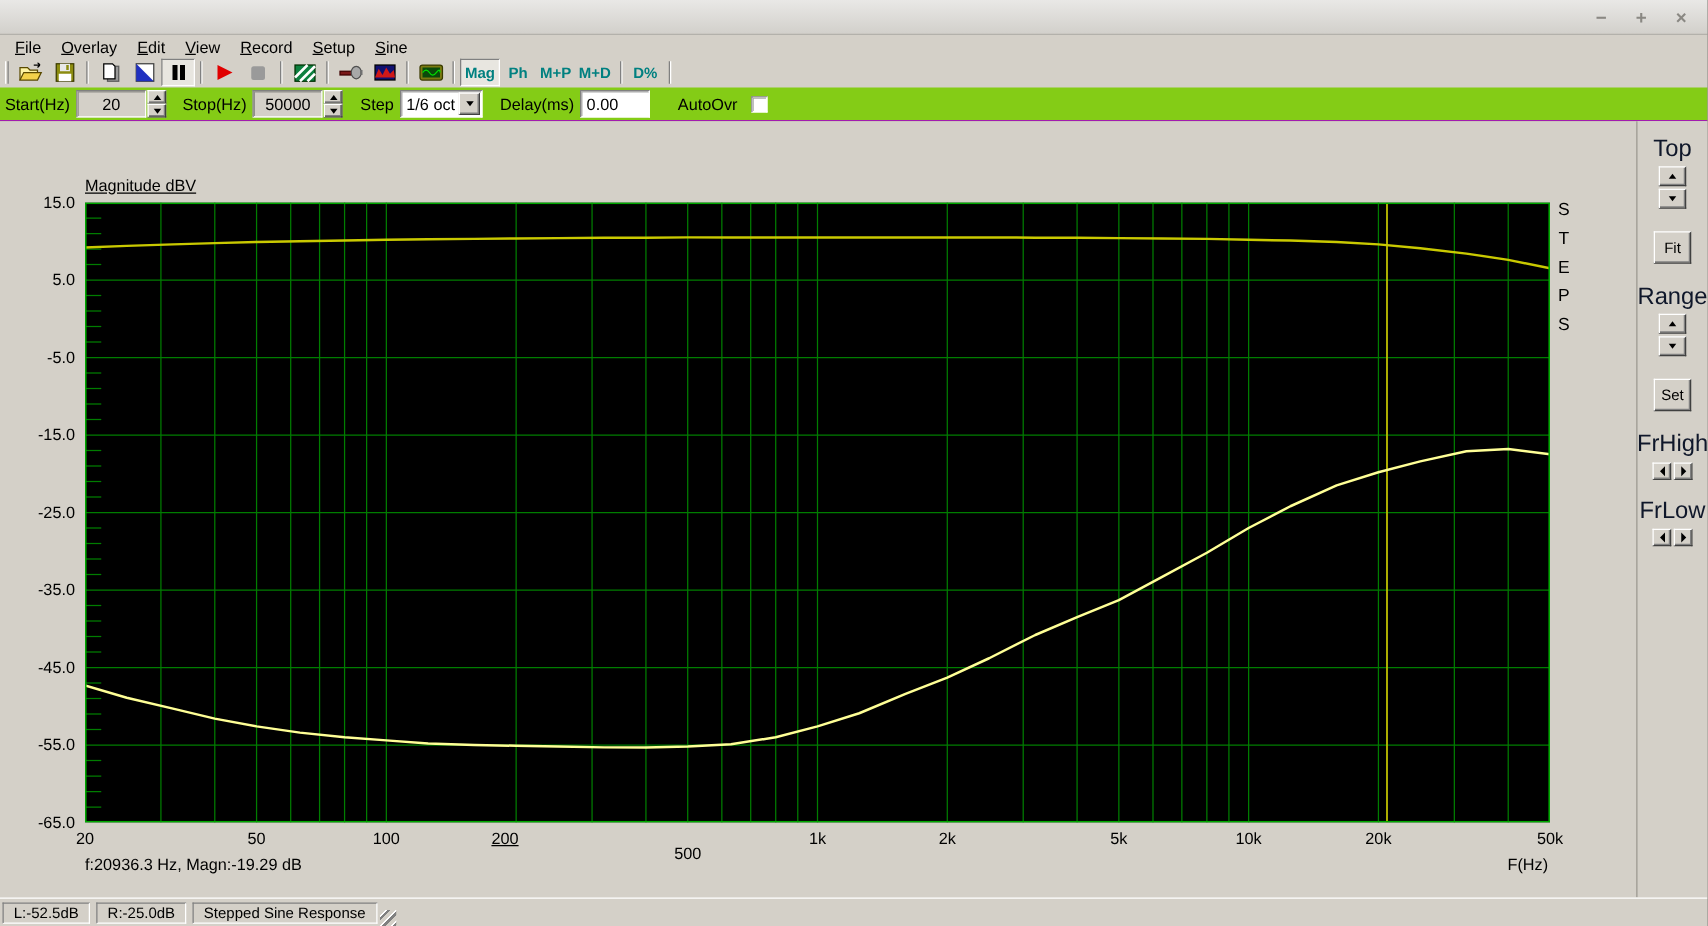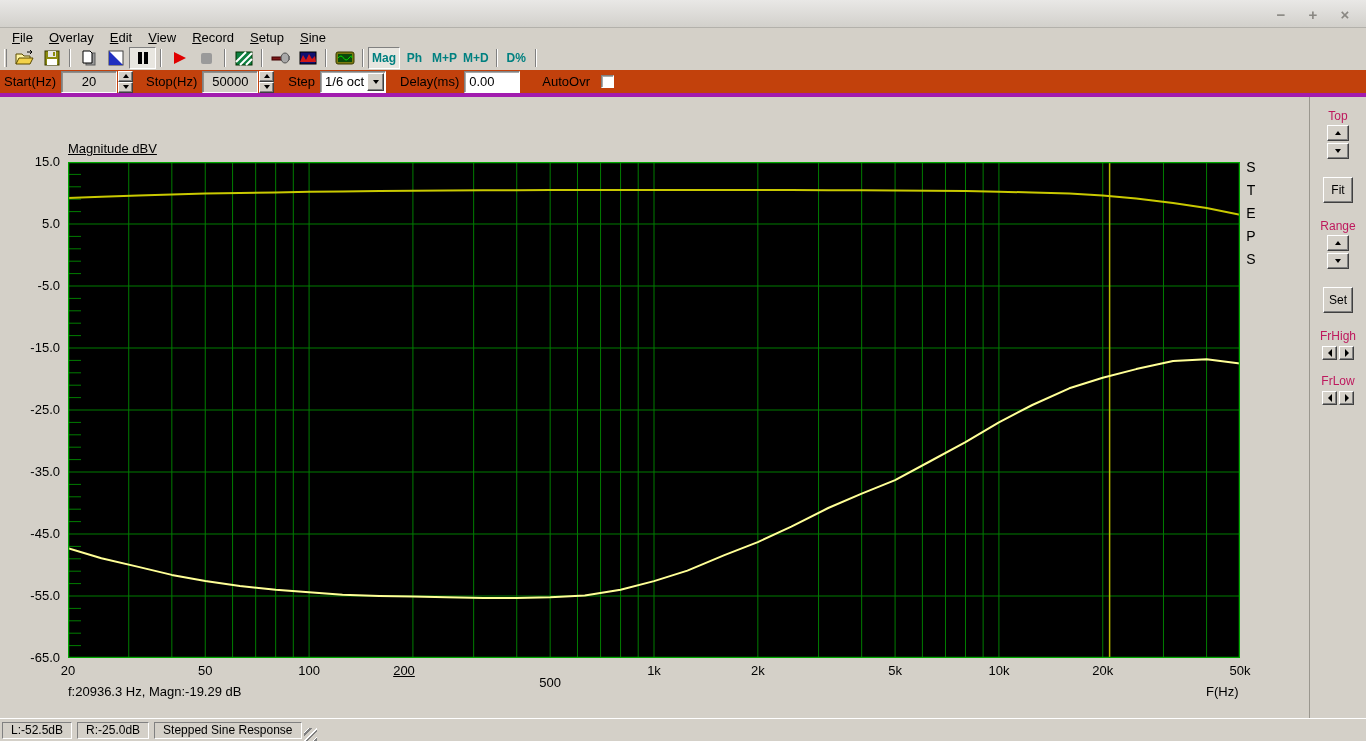--- a/index.html
+++ b/index.html
@@ -25,22 +25,22 @@
   .toolbar { height:24px; display:flex; align-items:center; padding-left:2px; background:#d4d0c8; }
   .tb-grip { width:3px; height:18px; border-left:1px solid #fff; border-right:1px solid #808080; margin:0 4px 0 2px; }
   .tb-sep { width:2px; height:18px; border-left:1px solid #808080; border-right:1px solid #fff; margin:0 4px; }
   .tb-btn { width:27px; height:22px; display:flex; align-items:center; justify-content:center; background:transparent; }
   .tb-btn.pressed { background:#e8e6e0; border:1px solid; border-color:#808080 #fff #fff #808080; }
   .tb-txt { min-width:29px; height:22px; padding:0 3px; display:flex; align-items:center; justify-content:center;
     color:#008080; font-size:12px; font-weight:bold; }
   .tb-txt.pressed { background:#e8e6e0; border:1px solid; border-color:#808080 #fff #fff #808080; }
 
   
-  .controls { height:27px; display:flex; align-items:center; padding-left:4px; background:#c2410c;
-    border-bottom:4px solid #a21caf; }
+  .controls { height:27px; display:flex; align-items:center; padding-left:4px; background:#84cc16;
+    border-bottom:1px solid #a21caf; }
   .ctl-label { font-size:13px; color:#000; margin-right:5px; }
   .field { height:22px; border:1px solid; border-color:#808080 #fff #fff #808080;
     box-shadow:inset 1px 1px 0 rgba(64,64,64,.45); background:#d4d0c8;
     font-family:inherit; font-size:13px; color:#000; }
   .field.center { text-align:center; }
   .field.white { background:#fff; padding-left:4px; }
   .spin { width:15px; height:22px; display:flex; flex-direction:column; margin-left:1px; }
   .spin-btn { flex:1; background:#d4d0c8; border:1px solid; border-color:#fff #404040 #404040 #fff;
     box-shadow:inset -1px -1px 0 #808080; display:flex; align-items:center; justify-content:center; }
   .tri-up { width:0; height:0; border-left:3px solid transparent; border-right:3px solid transparent; border-bottom:4px solid #000; }
@@ -63,21 +63,21 @@
   .ylabel { position:absolute; width:48px; text-align:right; font-size:13px; color:#000; }
   .xlabel { position:absolute; transform:translateX(-50%); font-size:13px; color:#000; top:566px; }
   .readout { position:absolute; left:68px; top:587px; font-size:13px; color:#000; }
   .fhz { position:absolute; left:1206px; top:587px; font-size:13px; color:#000; }
   .side-label { position:absolute; left:1243px; top:62px; font-size:14px; color:#000;
     writing-mode:vertical-lr; text-orientation:upright; letter-spacing:7px; }
 
   
   .rpanel { position:absolute; right:0; top:0; width:57px; height:621px;
     border-left:1px solid #9a978f; display:flex; flex-direction:column; align-items:center; background:#d4d0c8; }
-  .rp-label { font-size:12px; color:#be185d; }
+  .rp-label { font-size:19px; color:#0f172a; }
   .rp-btn3d { background:#d4d0c8; border:1px solid; border-color:#fff #404040 #404040 #fff;
     box-shadow:inset -1px -1px 0 #808080; display:flex; align-items:center; justify-content:center; }
   .rp-spin { width:22px; height:16px; margin-top:2px; }
   .rp-cmd { min-width:30px; height:20px; font-size:12px; font-family:inherit; color:#000; padding:12px 5px; }
   .rp-pair { display:flex; gap:2px; margin-top:3px; }
   .rp-arrow { width:15px; height:14px; }
 
   
   .statusbar { height:23px; background:#d4d0c8; border-top:1px solid #fff;
     display:flex; align-items:center; padding:0 2px; position:relative; }

